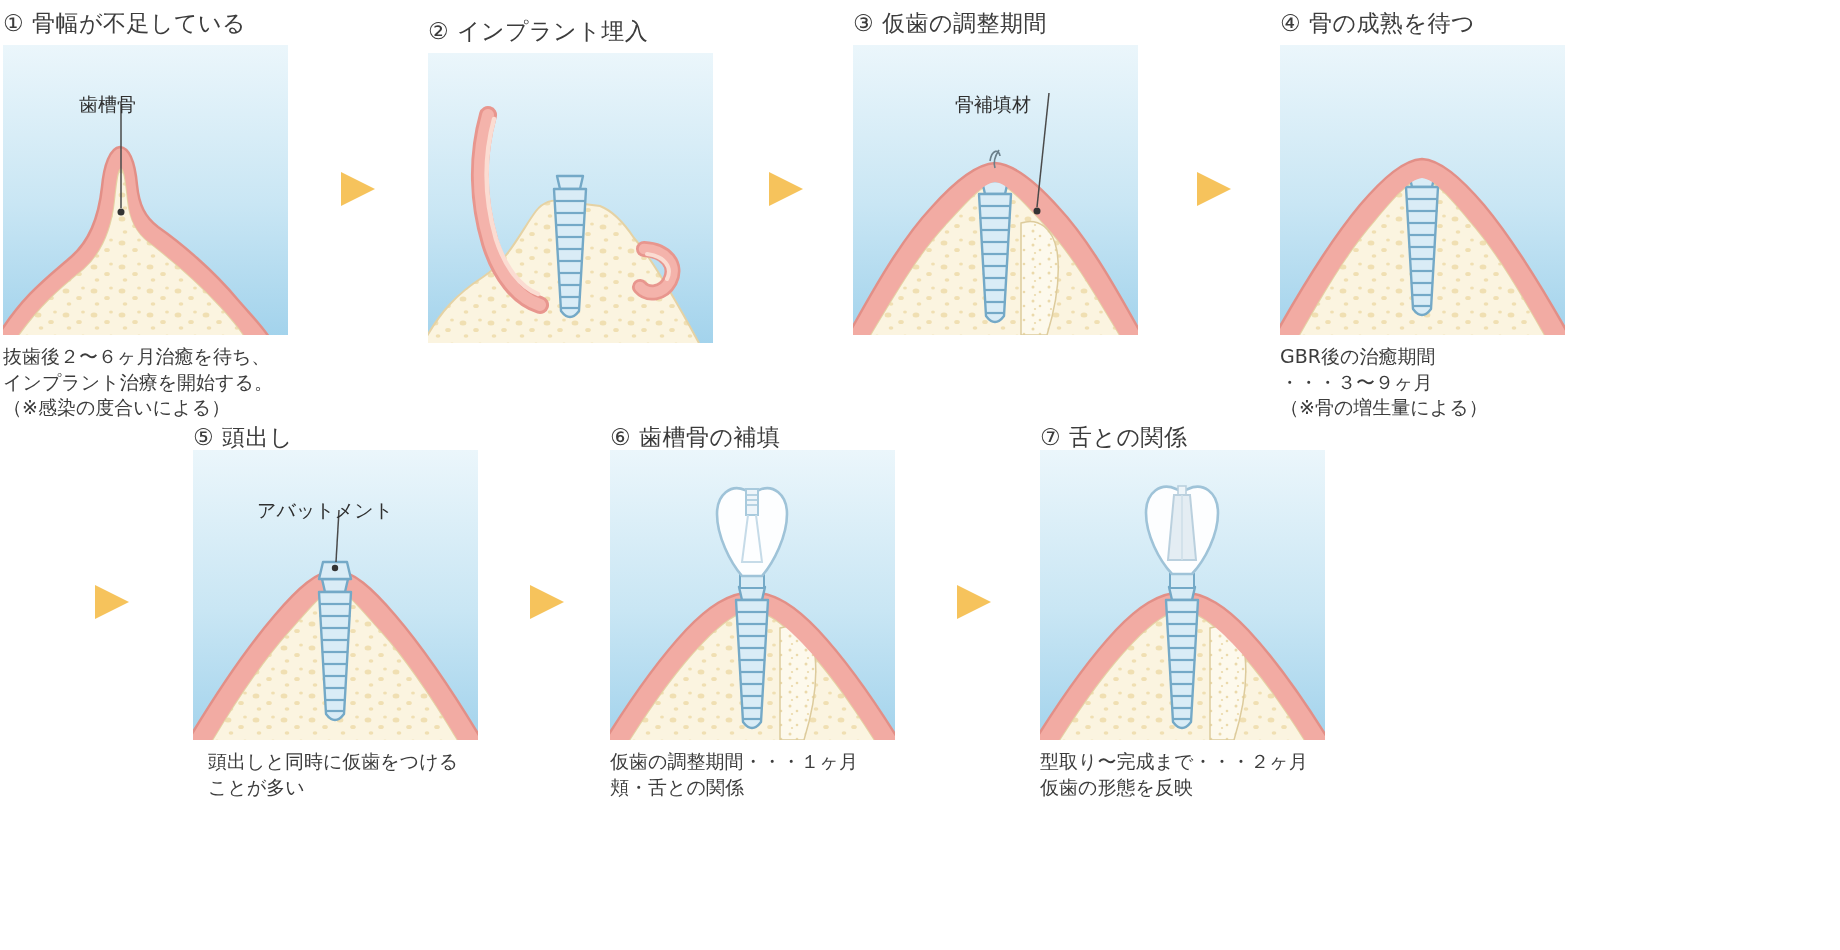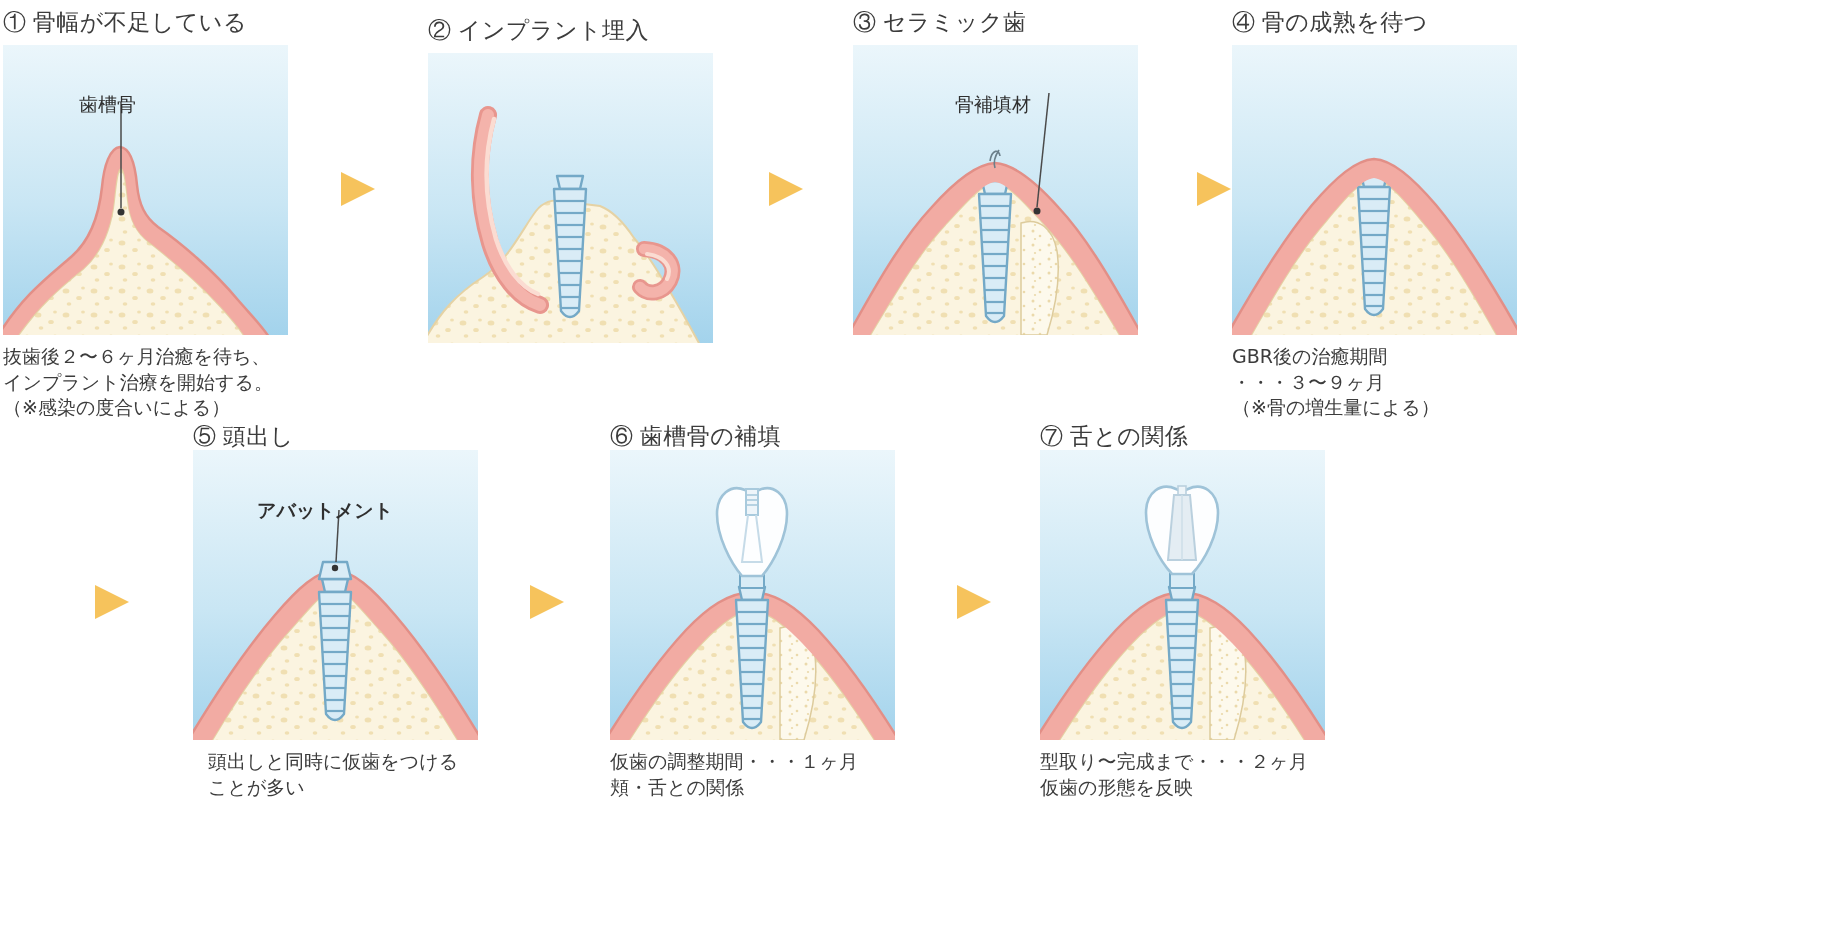--- a/index.html
+++ b/index.html
@@ -4,28 +4,28 @@
 <style>
   html,body{margin:0;padding:0;}
   body{
     width:1840px;height:950px;position:relative;background:#ffffff;
     font-family:"DejaVu Sans","Liberation Sans",sans-serif;color:#3c3c3c;
     overflow:hidden;
   }
   .panel{position:absolute;width:285px;}
   .r1{top:6px;}
   .r2{top:424px;}
-  .ptitle{font-size:23px;line-height:30px;height:39px;box-sizing:border-box;padding-top:2px;color:#3c3c3c;letter-spacing:0.5px;white-space:nowrap;font-family:Liberation Serif, serif;}
+  .ptitle{font-size:23px;line-height:30px;height:39px;box-sizing:border-box;padding-top:2px;color:#3c3c3c;letter-spacing:0.5px;white-space:nowrap;}
   .r2 .ptitle{height:26px;line-height:26px;padding-top:0;}
   .illus{display:block;width:285px;height:290px;}
   .caption{font-size:19px;line-height:1.35;margin-top:9px;white-space:pre-line;width:312px;}
   .caption.center{text-align:left;width:285px;}
   .anlabel{position:absolute;font-size:19px;color:#2f2f2f;white-space:nowrap;z-index:3;margin-top:16px;}
   .arrow{position:absolute;width:0;height:0;border-top:17px solid transparent;border-bottom:17px solid transparent;border-left:34px solid #f6c35c;}
-  #p1{left:3px;} #p2{left:428px;margin-top:8px;} #p3{left:853px;} #p4{left:1232px;}
+  #p1{left:3px;} #p2{left:428px;margin-top:8px;} #p3{left:853px;} #p4{left:1280px;}
   #p5{left:185px;padding-left:8px;} #p6{left:610px;} #p7{left:1040px;}
   #a1{left:341px;top:172px;} #a2{left:769px;top:172px;} #a3{left:1197px;top:172px;}
   #a4{left:95px;top:585px;} #a5{left:530px;top:585px;} #a6{left:957px;top:585px;}
 </style>
 </head>
 <body>
 
 <svg width="0" height="0" style="position:absolute" aria-hidden="true">
   <defs>
     <linearGradient id="bgGrad" x1="0" y1="0" x2="0" y2="1">
@@ -110,21 +110,21 @@
     </g>
     <g fill="none" stroke-linecap="round">
       <path d="M216 196 C238 197 250 212 242 228 C235 241 220 243 212 234" stroke="#e8968e" stroke-width="16"></path>
       <path d="M216 196 C238 197 250 212 242 228 C235 241 220 243 212 234" stroke="#f4b3ab" stroke-width="10.5"></path>
       <path d="M219 201 C236 203 245 214 239 226" stroke="#fbdcd2" stroke-width="4"></path>
     </g>
   </svg>
 </div>
 
 <div class="panel r1" id="p3">
-  <div class="ptitle">③ セラミック歯</div>
+  <div class="ptitle">③ 仮歯の調整期間</div>
   <svg class="illus" viewBox="0 0 285 290">
     <rect width="285" height="290" fill="url(#bgGrad)"></rect>
     <path fill="url(#bonePat)" stroke="#e5d2a4" stroke-width="2" d="M16 292 C40 252 64 210 92 180 C112 158 130 138 142 137 C154 138 172 158 192 180 C220 210 244 252 268 292 Z"></path>
     <path fill="url(#graftPat)" stroke="#ddcb9c" stroke-width="1.5" d="M168 178 C186 172 200 184 204 206 C208 234 202 264 194 290 L168 290 Z"></path>
     <use href="#implantSym" x="114" y="135" width="56" height="150"></use>
     <path fill="#f2aba3" fill-rule="evenodd" d="M-6 292 C20 245 48 195 78 163 C102 136 124 119 142 118 C160 119 182 136 206 163 C236 195 264 245 290 292 Z M16 292 C40 252 64 210 92 180 C112 158 130 138 142 137 C154 138 172 158 192 180 C220 210 244 252 268 292 Z"></path>
     <path fill="none" stroke="#e28f87" stroke-width="2.5" d="M-6 292 C20 245 48 195 78 163 C102 136 124 119 142 118 C160 119 182 136 206 163 C236 195 264 245 290 292"></path>
     <path fill="none" stroke="#6b7f8a" stroke-width="1.6" d="M137 116 C139 104 146 104 147 111 M146 105 C142 111 140 117 142 123"></path>
     <line x1="196" y1="48" x2="184" y2="162" stroke="#4a4a4a" stroke-width="1.5"></line>
     <circle cx="184" cy="166" r="3.5" fill="#333"></circle>
@@ -151,21 +151,21 @@
   <svg class="illus" viewBox="0 0 285 290">
     <rect width="285" height="290" fill="url(#bgGrad)"></rect>
     <path fill="url(#bonePat)" stroke="#e5d2a4" stroke-width="2" d="M18 292 C42 252 68 212 96 181 C116 159 130 140 142 139 C154 140 168 159 188 181 C216 212 242 252 266 292 Z"></path>
     <path fill="#f2aba3" fill-rule="evenodd" d="M-6 292 C22 245 52 200 82 165 C105 138 124 121 142 120 C160 121 179 138 202 165 C232 200 262 245 290 292 Z M18 292 C42 252 68 212 96 181 C116 159 130 140 142 139 C154 140 168 159 188 181 C216 212 242 252 266 292 Z"></path>
     <path fill="none" stroke="#e28f87" stroke-width="2.5" d="M-6 292 C22 245 52 200 82 165 C105 138 124 121 142 120 C160 121 179 138 202 165 C232 200 262 245 290 292"></path>
     <use href="#implantSym" x="114" y="128" width="56" height="150"></use>
     <path fill="#d9ecf6" stroke="#74a9c7" stroke-width="2.4" stroke-linejoin="round" d="M130 112 L154 112 L158 129 L126 129 Z"></path>
     <line x1="146" y1="60" x2="143" y2="112" stroke="#4a4a4a" stroke-width="1.5"></line>
     <circle cx="142" cy="118" r="3.2" fill="#333"></circle>
   </svg>
-  <div class="anlabel" style="left:72px;top:58px;font-weight:bold;">アバットメント</div>
+  <div class="anlabel" style="left:72px;top:58px;">アバットメント</div>
   <div class="caption" style="margin-left:15px;">頭出しと同時に仮歯をつける
 ことが多い</div>
 </div>
 
 <div class="panel r2" id="p6">
   <div class="ptitle">⑥ 歯槽骨の補填</div>
   <svg class="illus" viewBox="0 0 285 290">
     <rect width="285" height="290" fill="url(#bgGrad)"></rect>
     <path fill="url(#bonePat)" stroke="#e5d2a4" stroke-width="2" d="M18 292 C42 254 66 220 92 193 C112 172 128 161 142 160 C156 161 172 172 192 193 C218 220 242 254 266 292 Z"></path>
     <path fill="url(#graftPat)" stroke="#ddcb9c" stroke-width="1.5" d="M170 178 C188 172 202 184 205 206 C208 234 202 264 194 290 L170 290 Z"></path>

